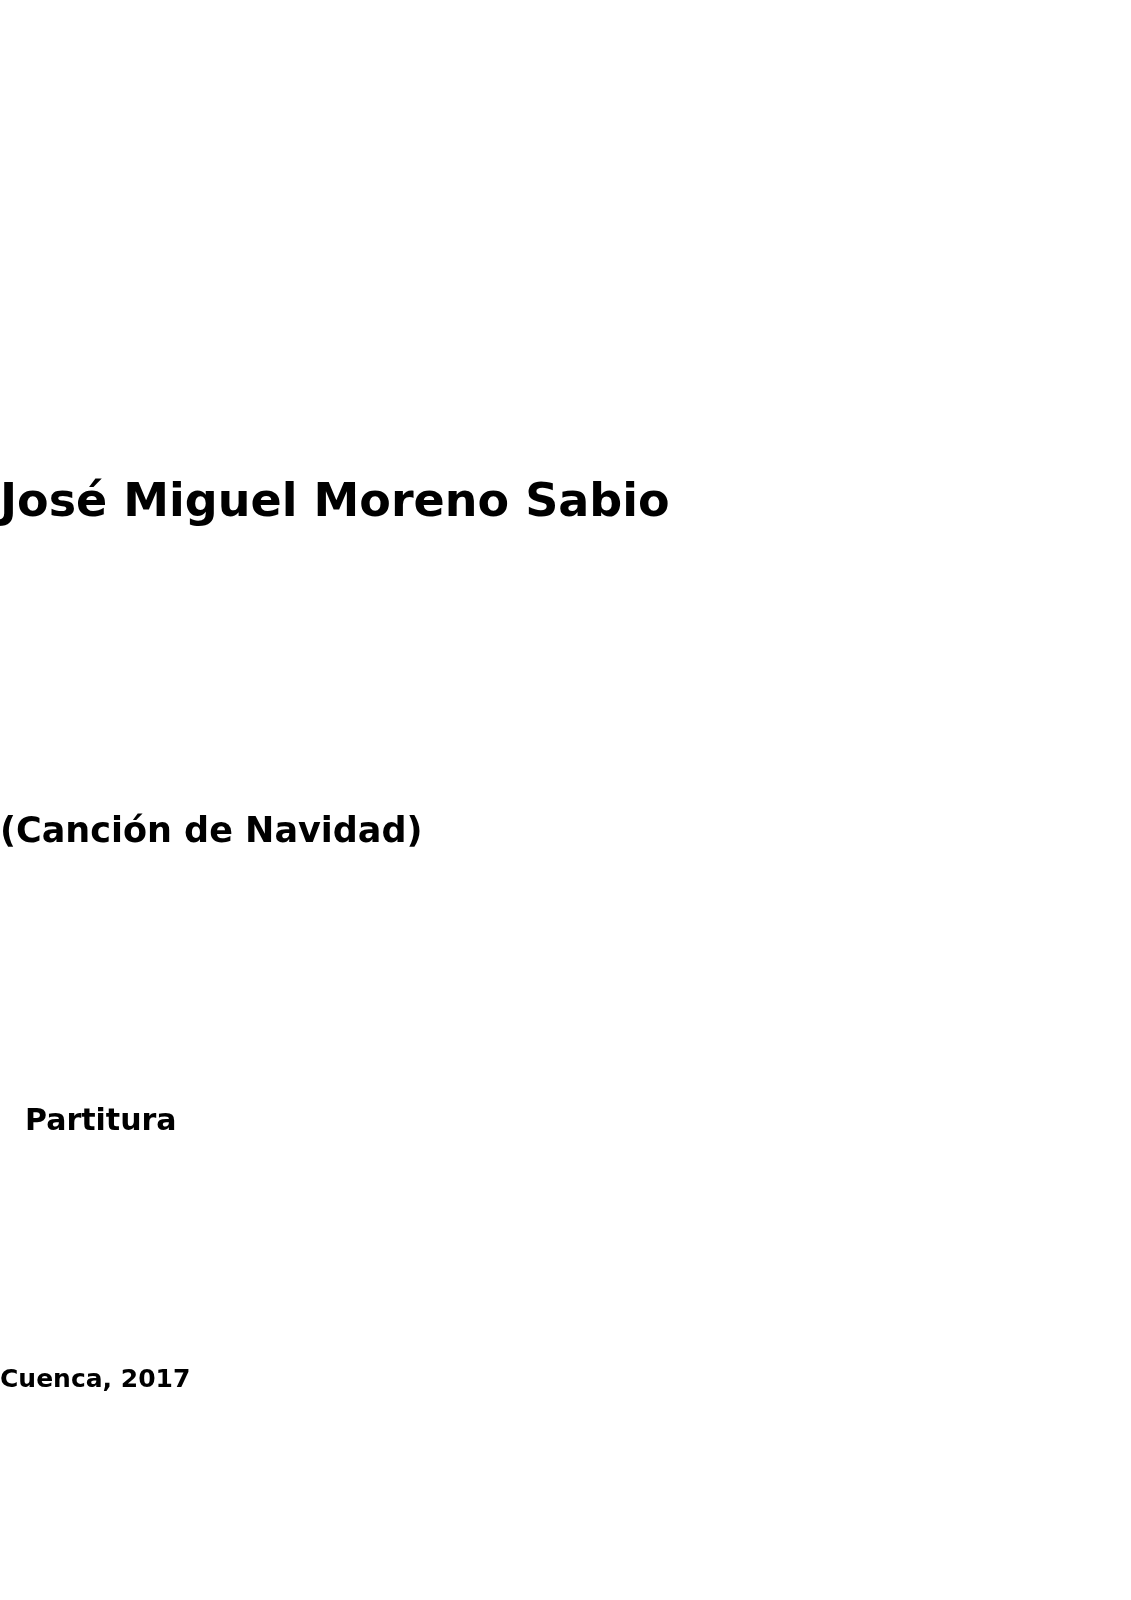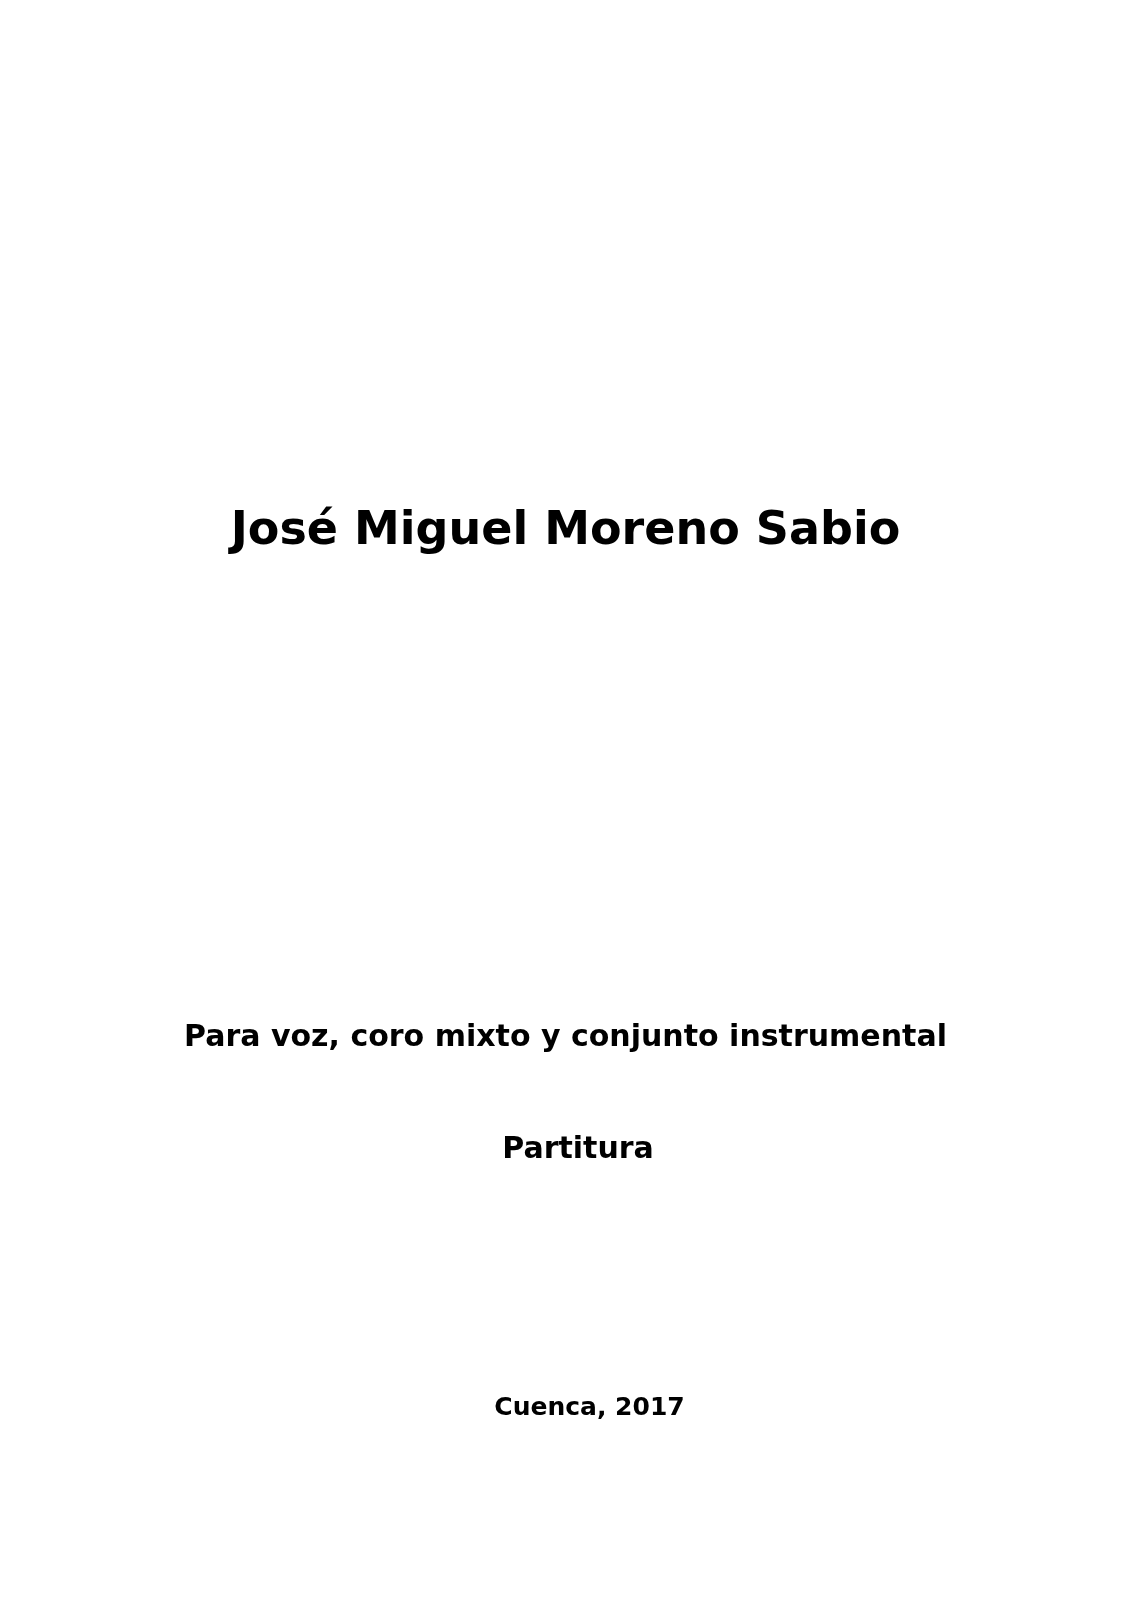--- a/index.html
+++ b/index.html
@@ -13,25 +13,24 @@
     height: 1600px;
     background: #ffffff;
     overflow: hidden;
     font-family: "DejaVu Sans", "Liberation Sans", sans-serif;
     color: #000000;
   }
   .line {
     position: absolute;
     left: 0;
     right: 0;
-    text-align: center;
+    text-align: left;
     font-weight: bold;
     line-height: 1;
     white-space: nowrap;
-    margin-top: 28px;
   }
   .author {
     top: 477px;
     font-size: 46px;
   }
   .title {
     top: 709px;
     font-size: 54px;
     letter-spacing: 1px;
   }
@@ -44,29 +43,28 @@
     font-size: 30px;
   }
   .score-type {
     top: 1105px;
     font-size: 30px;
     padding-left: 25px;
   }
   .imprint {
     top: 1366px;
     font-size: 25px;
-    padding-left: 48px;
   }
 </style>
 </head>
 <body>
 
 <div class="page">
   <div class="line author">José Miguel Moreno Sabio</div>
 
 
+  <div class="line subtitle">(Canción de Navidad)</div>
 
-  <div class="line scoring">Para voz, coro mixto y conjunto instrumental</div>
 
   <div class="line score-type">Partitura</div>
 
   <div class="line imprint">Cuenca, 2017</div>
 </div>
 
 </body></html>

